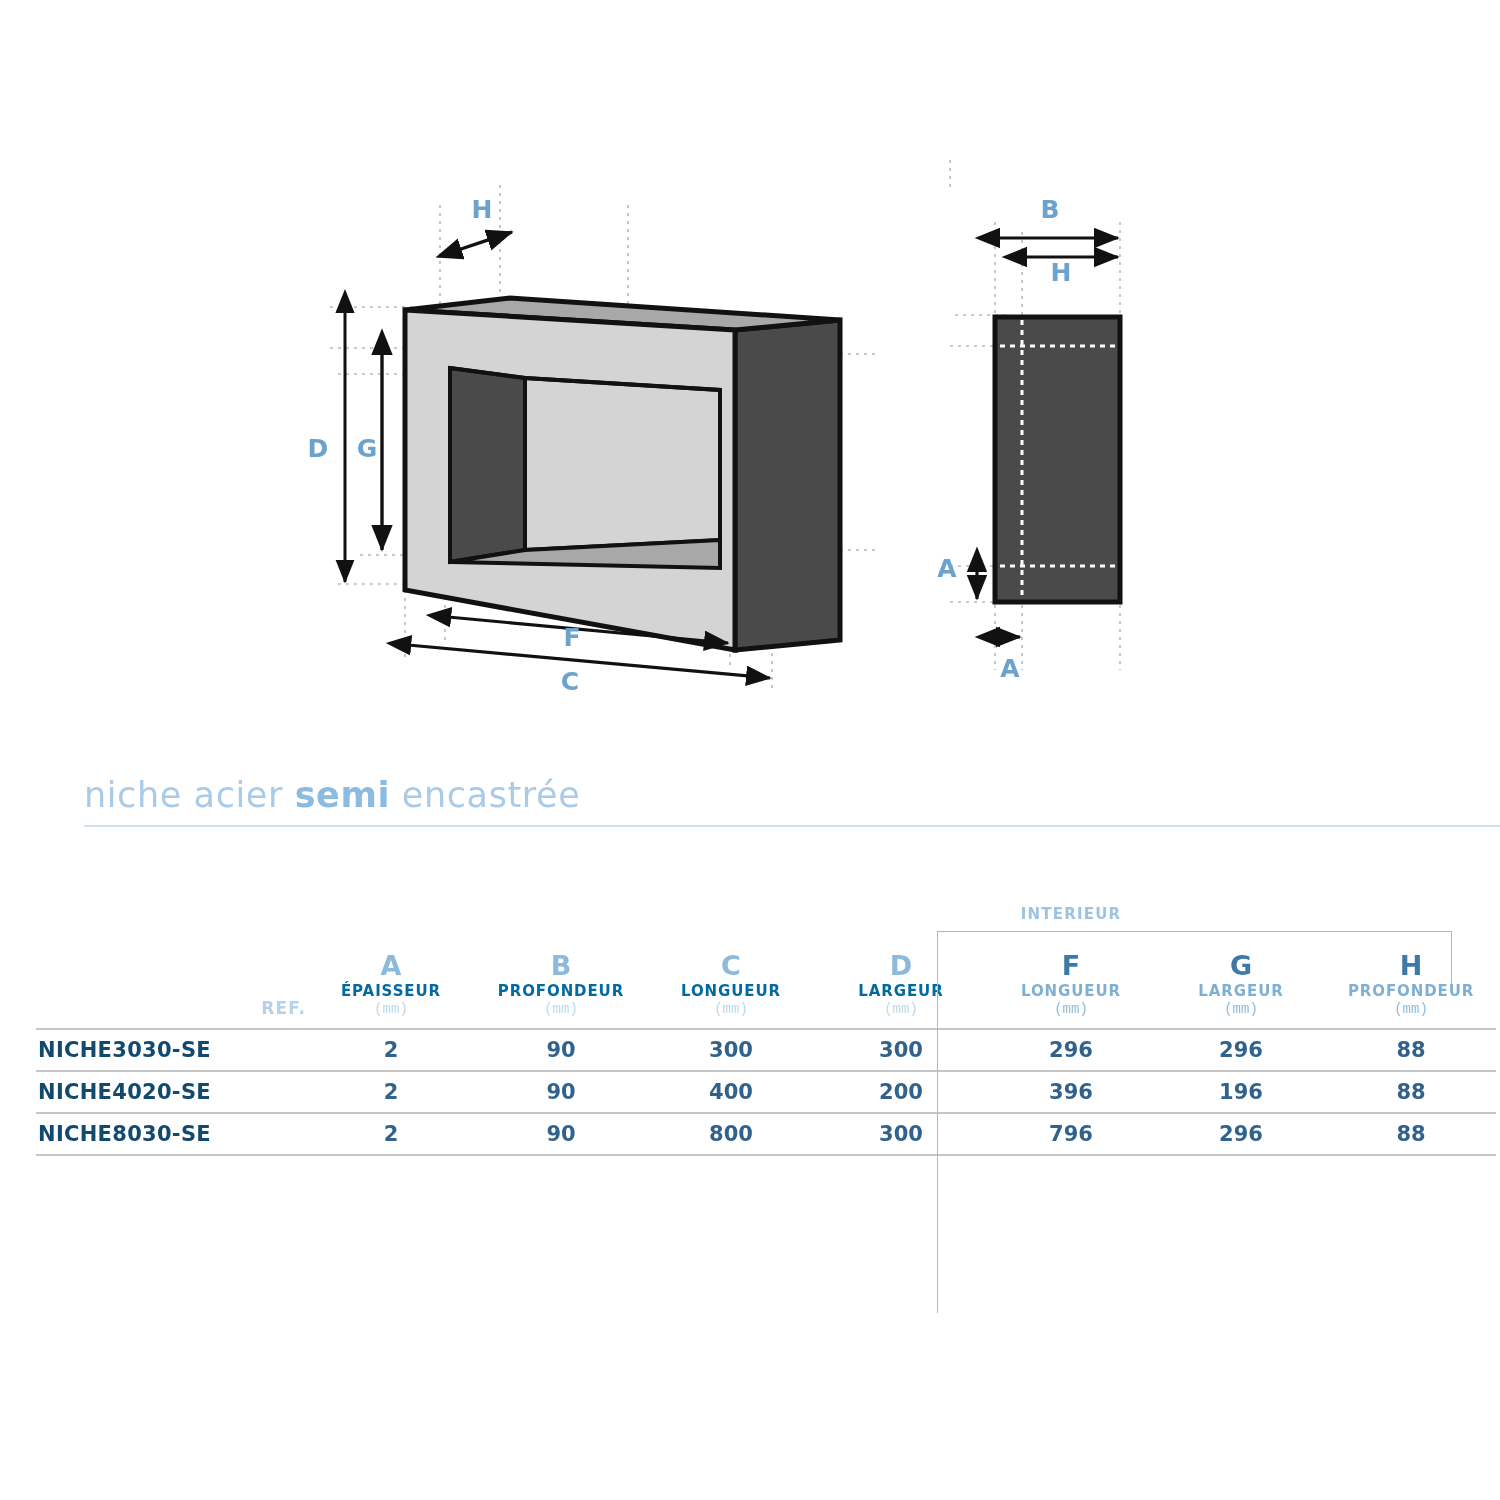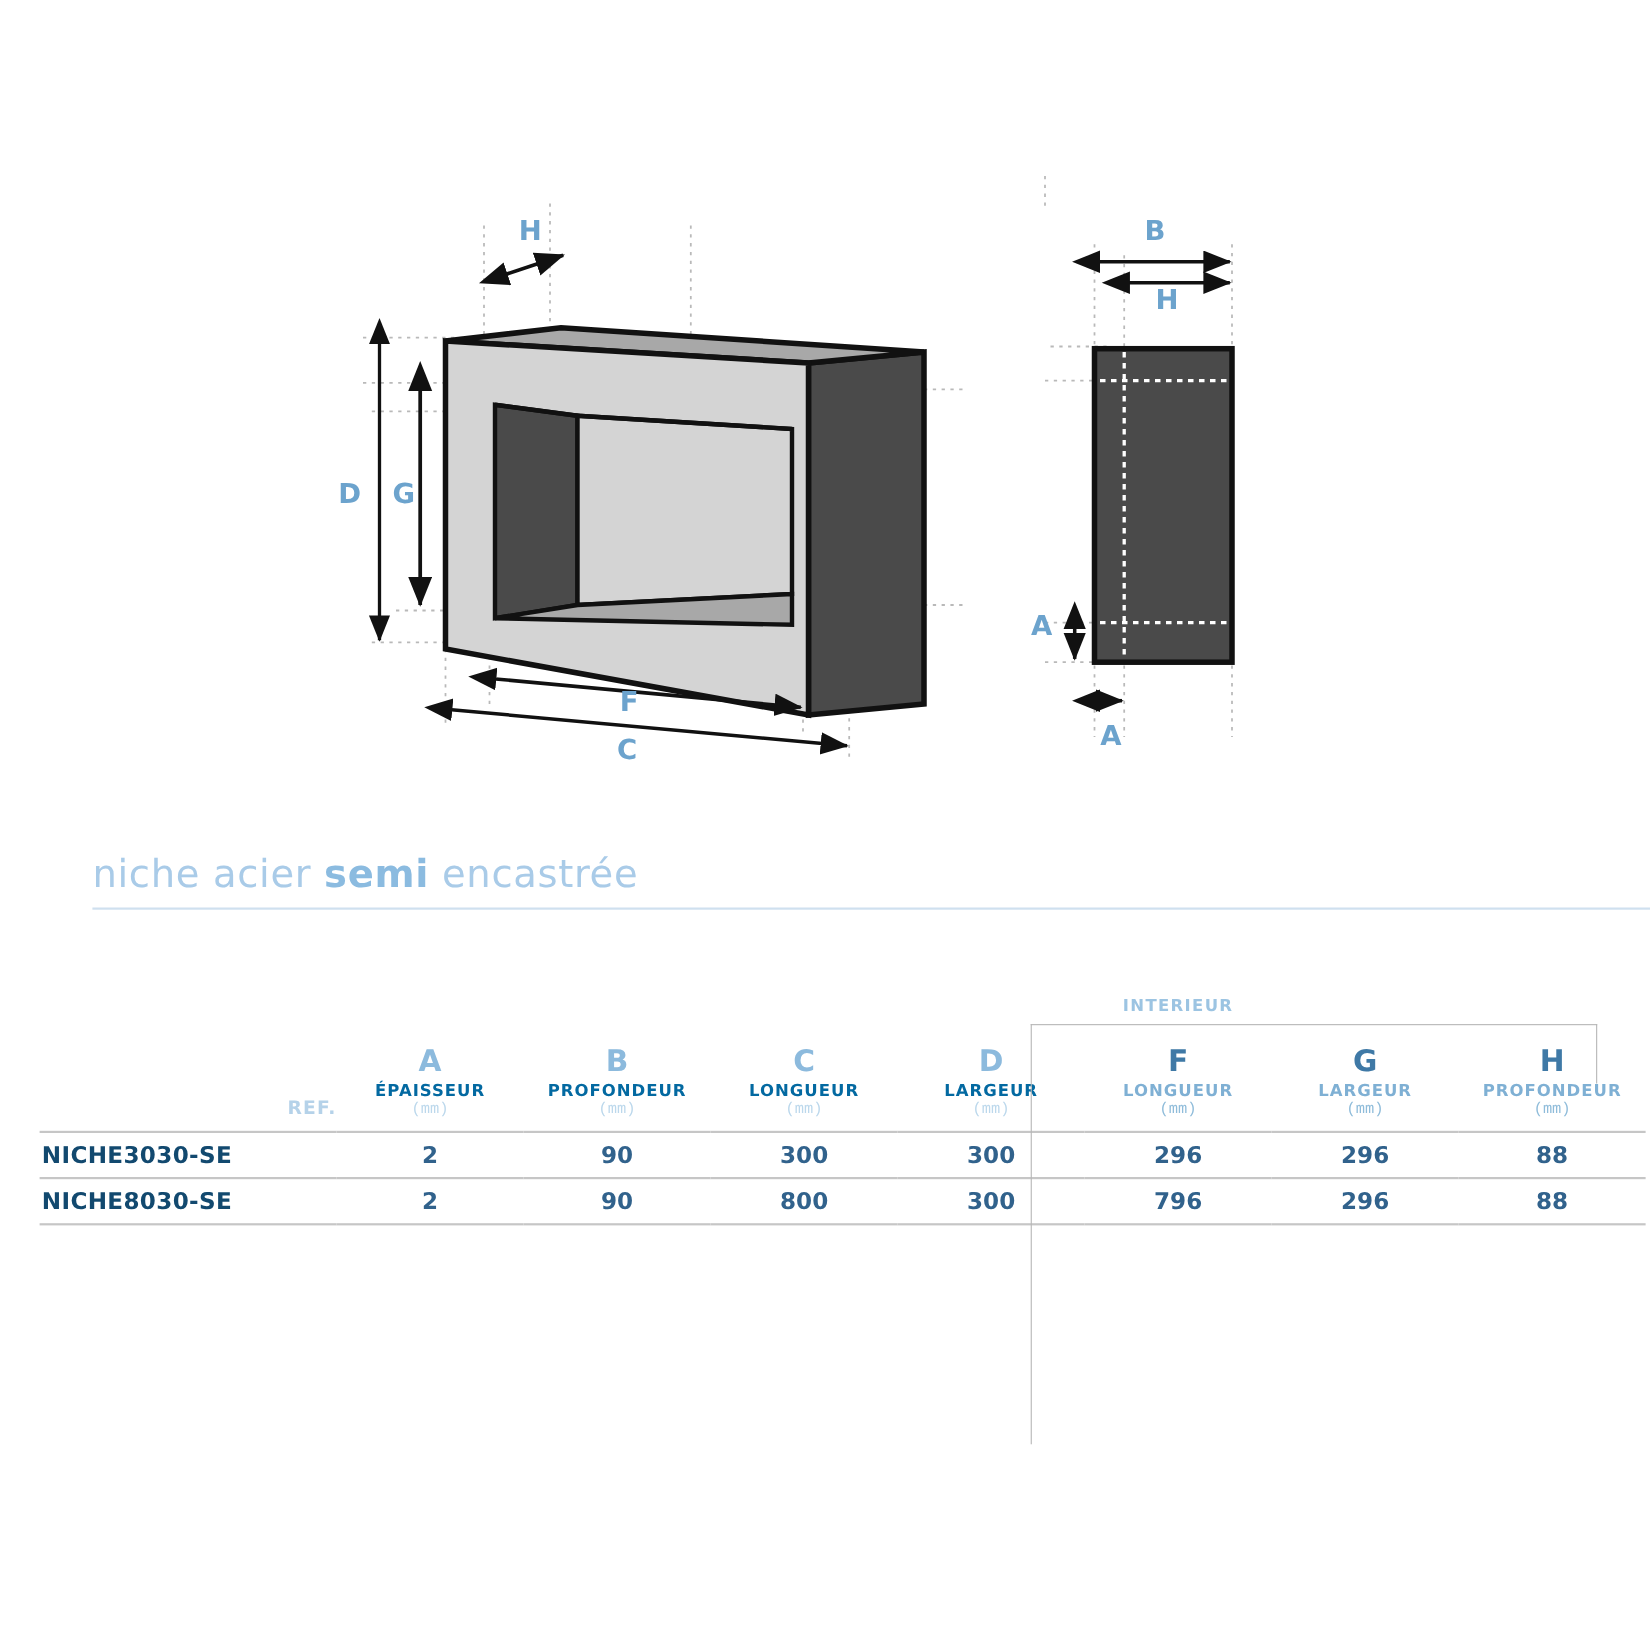--- a/index.html
+++ b/index.html
@@ -290,20 +290,30 @@
           <td class="ref">NICHE3030-SE</td>
           <td>2</td>
           <td>90</td>
           <td>300</td>
           <td>300</td>
           <td>296</td>
           <td>296</td>
           <td>88</td>
         </tr>
         <tr>
+          <td class="ref">NICHE4020-SE</td>
+          <td>2</td>
+          <td>90</td>
+          <td>400</td>
+          <td>200</td>
+          <td>396</td>
+          <td>196</td>
+          <td>88</td>
+        </tr>
+        <tr>
           <td class="ref">NICHE8030-SE</td>
           <td>2</td>
           <td>90</td>
           <td>800</td>
           <td>300</td>
           <td>796</td>
           <td>296</td>
           <td>88</td>
         </tr>
       </tbody>

